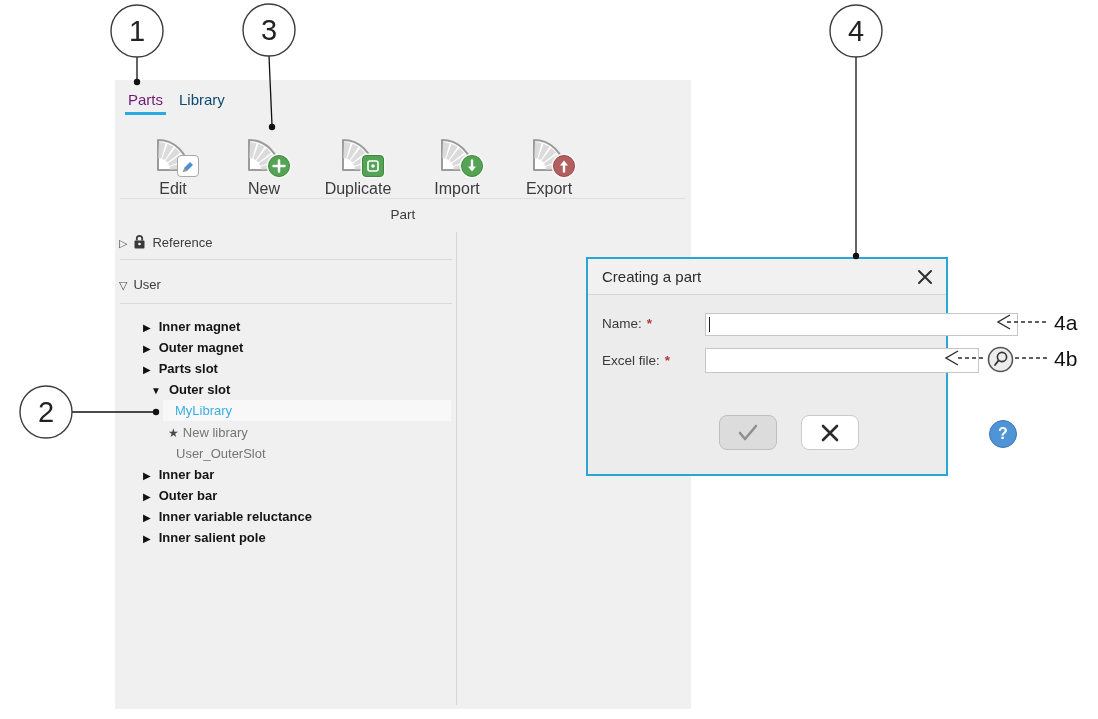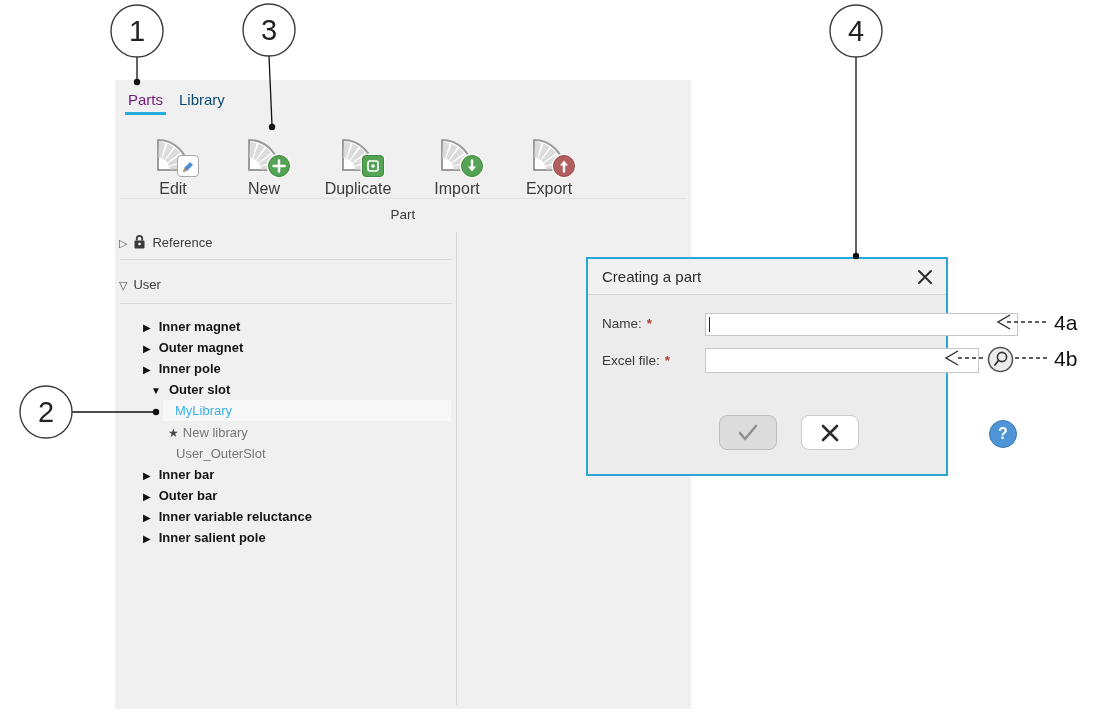--- a/index.html
+++ b/index.html
@@ -175,21 +175,21 @@
 
   <div class="row-highlight"></div>
 
   <div class="tree-row" style="left:28px; top:237px;">
     <span class="cat-arrow">▶</span><span class="cat-label">Inner magnet</span>
   </div>
   <div class="tree-row" style="left:28px; top:258px;">
     <span class="cat-arrow">▶</span><span class="cat-label">Outer magnet</span>
   </div>
   <div class="tree-row" style="left:28px; top:279px;">
-    <span class="cat-arrow">▶</span><span class="cat-label">Inner pole</span>
+    <span class="cat-arrow">▶</span><span class="cat-label">Parts slot</span>
   </div>
   <div class="tree-row" style="left:28px; top:300px;margin-left:8px;">
     <span class="cat-arrow">▼</span><span class="cat-label">Outer slot</span>
   </div>
 
   <div class="tree-row" style="left:60px; top:321px;">
     <span class="selected-lib">MyLibrary</span>
   </div>
   <div class="tree-row" style="left:53px; top:343px;">
     <span style="color:#4a4a4a; margin-right:4px; font-size:12px;">★</span><span class="child-label">New library</span>

